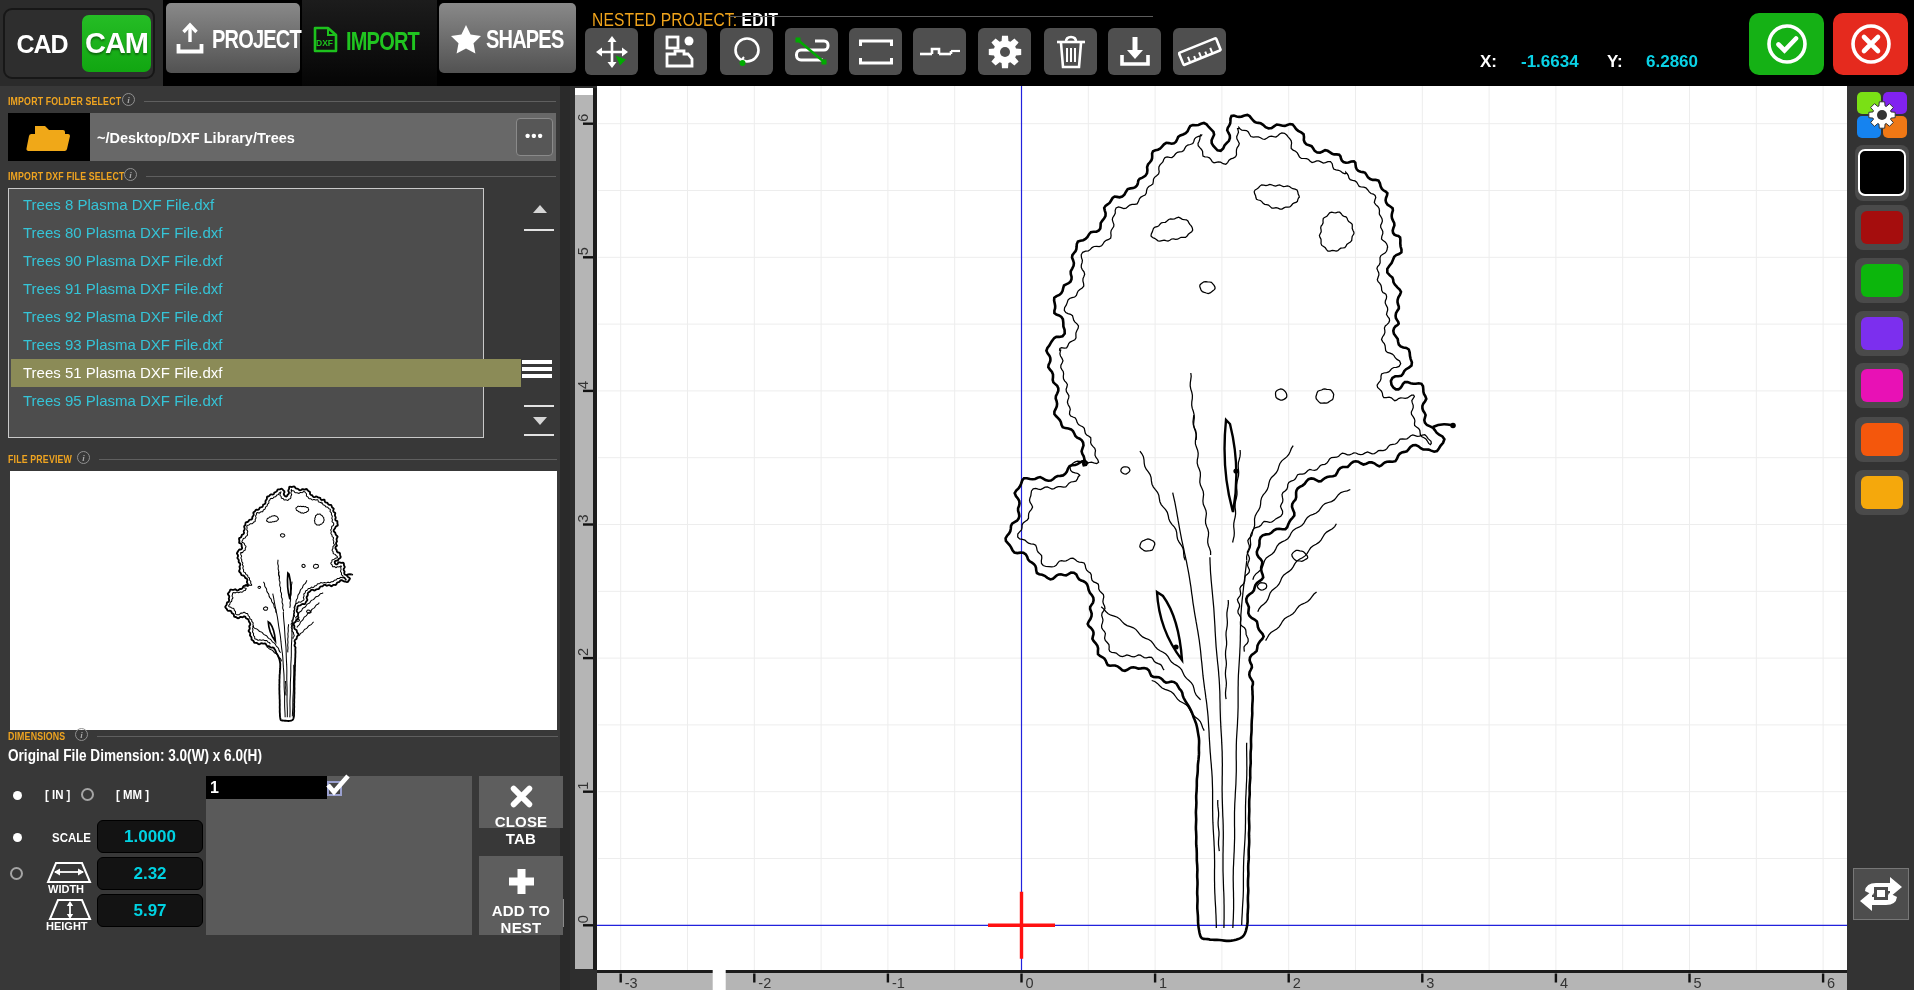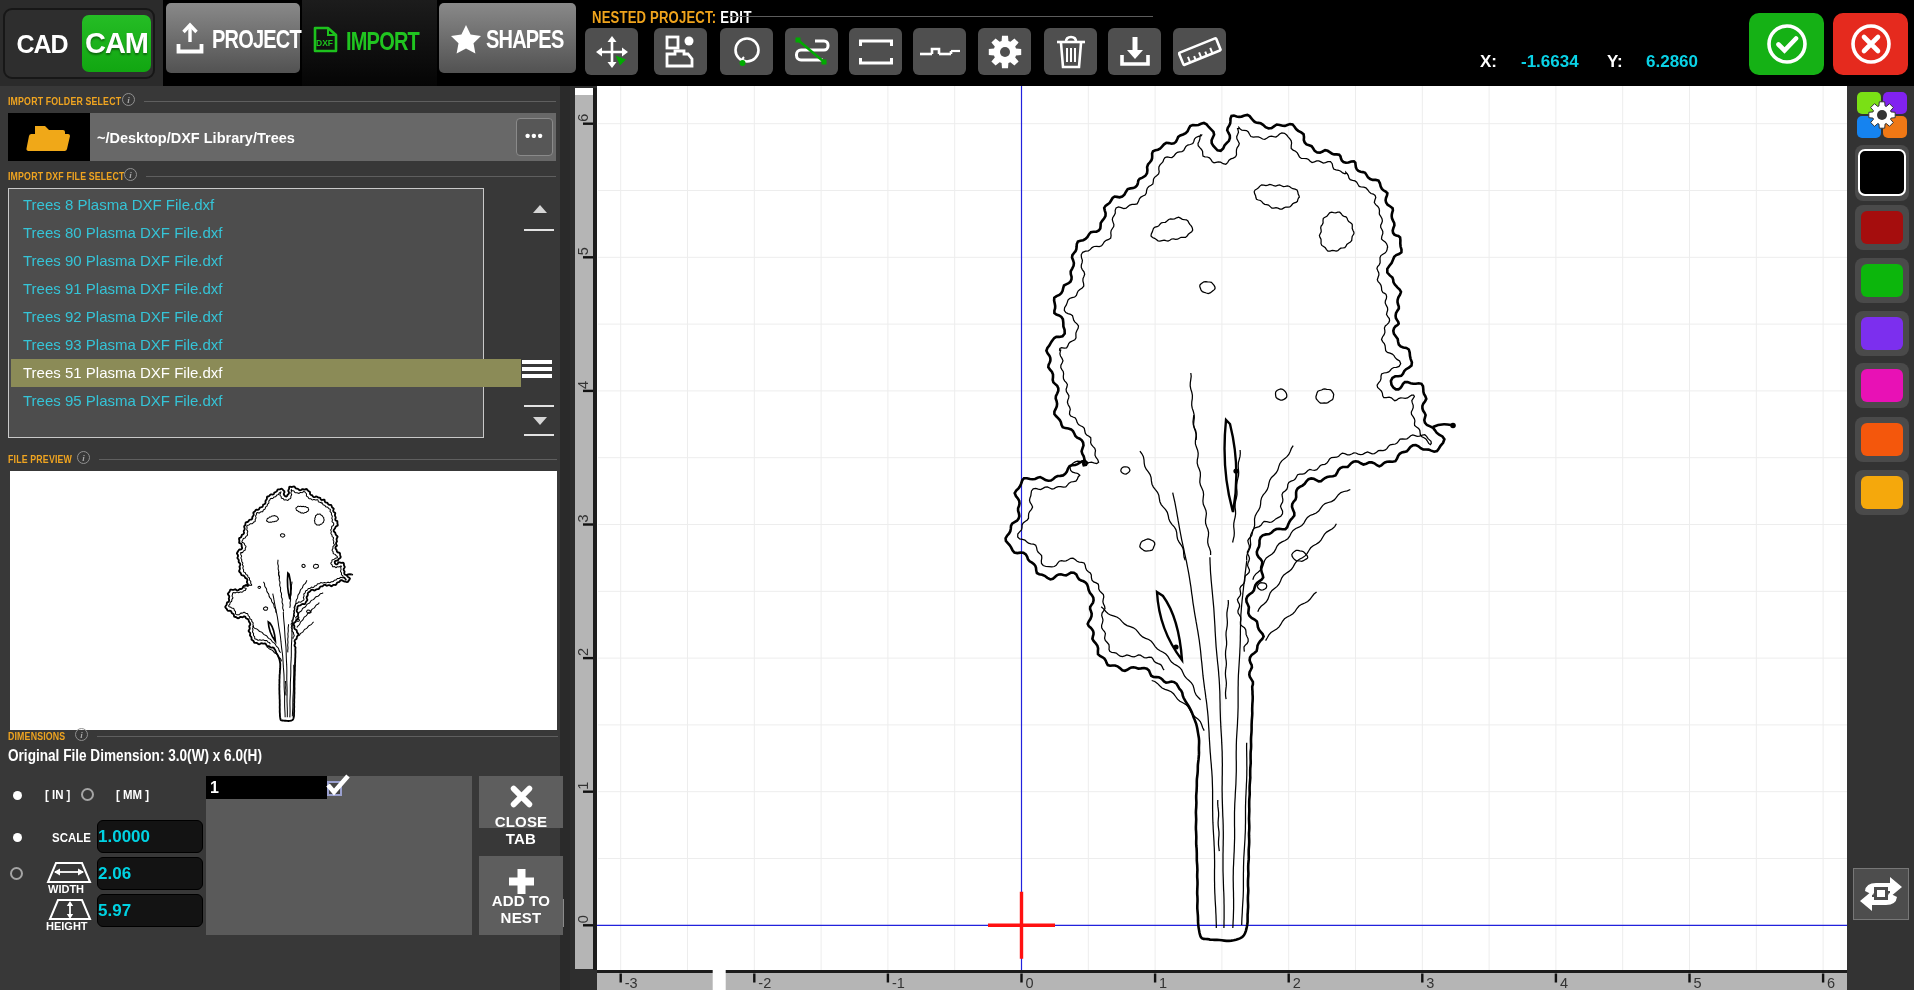--- a/index.html
+++ b/index.html
@@ -8,21 +8,21 @@
 #topbar{position:absolute;left:0;top:0;width:1914px;height:86px;background:#000}
 #cadwrap{position:absolute;left:0;top:0;width:163px;height:86px;background:#2b2b2b}
 #cadbox{position:absolute;left:3px;top:8px;width:152px;height:71px;background:#2e2e2e;border:2px solid #171717;border-radius:9px}
 #cadtxt{position:absolute;left:7px;top:20px;width:60px;text-align:center;font-size:25px;font-weight:bold;color:#fff;letter-spacing:-1px}
 #cambtn{position:absolute;left:77px;top:5px;width:69px;height:57px;background:linear-gradient(#25bd25,#11a611);border-radius:7px;color:#fff;font-size:29px;font-weight:bold;text-align:center;line-height:57px;letter-spacing:-1px;text-shadow:0 2px 2px rgba(0,0,0,.4)}
 .tabbtn{position:absolute;top:3px;height:70px;background:linear-gradient(#898989,#525252);border-radius:5px;color:#fff;font-weight:bold}
 .tabtxt{position:absolute;font-size:25px;letter-spacing:-1px;transform:scaleX(.8);transform-origin:left center;white-space:nowrap}
 #importtab{position:absolute;left:302px;top:0;width:135px;height:86px;background:linear-gradient(#1c1c1c,#050505);font-weight:bold}
 #importtab .tabtxt{color:#20c520}
 
-#nplabel{position:absolute;left:592px;top:9px;font-size:16px;font-weight:bold;color:#f0a41c;letter-spacing:.2px}
+#nplabel{position:absolute;left:592px;top:9px;font-size:19px;font-weight:normal;color:#f0a41c;letter-spacing:.2px}
 #nplabel b{color:#fff;margin-left:5px;letter-spacing:.5px}
 #npline{position:absolute;left:729px;top:16px;width:424px;height:1px;background:#5c5c5c}
 .tbtn{position:absolute;top:28px;width:53px;height:47px;background:#4f4f4f;border-radius:6px;display:flex;align-items:center;justify-content:center}
 
 .coord{position:absolute;top:52px;font-size:17px;font-weight:bold;color:#fff}
 .coordv{position:absolute;top:52px;font-size:17px;font-weight:bold;color:#0ad2e6}
 .bigbtn{position:absolute;top:13px;width:75px;height:62px;border-radius:10px;display:flex;align-items:center;justify-content:center}
 
 #lpanel{position:absolute;left:0;top:86px;width:570px;height:904px;background:#383838}
 .shead{position:absolute;font-size:11px;font-weight:bold;color:#efa420;letter-spacing:.2px;transform:scaleX(.8);transform-origin:left center}
@@ -33,21 +33,21 @@
 #folderpath{position:absolute;left:97px;top:130px;font-size:14.5px;font-weight:bold;color:#fff}
 #dots{position:absolute;left:516px;top:118px;width:37px;height:38px;background:#575757;border:1.5px solid #8a8a8a;border-radius:4px;color:#fff;font-size:15px;font-weight:bold;text-align:center;line-height:34px;letter-spacing:1px}
 #filelist{position:absolute;left:8px;top:188px;width:476px;height:250px;background:#4d4d4d;border:1.5px solid #c9c9c9}
 .fitem{position:absolute;left:2px;width:510px;height:28px;font-size:15px;color:#35c4d7;line-height:28px;padding-left:12px}
 .fsel{background:#8b8b57;color:#fff}
 #preview{position:absolute;left:10px;top:471px;width:547px;height:259px;background:#fff}
 #origdim{position:absolute;left:8px;top:746px;font-size:17px;font-weight:bold;color:#fff;transform:scaleX(.8);transform-origin:left center}
 .radio{position:absolute;width:9px;height:9px;border-radius:50%;background:#fff}
 .radioo{position:absolute;width:13px;height:13px;border-radius:50%;border:2px solid #a5a5a5;background:#383838}
 .dimlab{position:absolute;font-size:13px;font-weight:bold;color:#fff;transform:scaleX(.88);transform-origin:left center}
-.dinput{position:absolute;left:97px;width:106px;height:33px;background:#131313;border:1px solid #000;border-radius:6px;color:#00d2e2;font-size:17px;font-weight:bold;line-height:31px}
+.dinput{position:absolute;left:97px;width:106px;height:33px;background:#131313;border:1px solid #000;border-radius:6px;color:#00d2e2;font-size:17px;font-weight:bold;text-align:center;line-height:31px}
 .iconlab{position:absolute;font-size:11px;font-weight:bold;color:#fff}
 #tabpanel{position:absolute;left:206px;top:776px;width:266px;height:159px;background:#5a5a5a}
 #tabrow{position:absolute;left:0;top:0;width:121px;height:23px;background:#000;color:#fff;font-size:16px;font-weight:bold;line-height:23px;padding-left:4px}
 #cbox{position:absolute;left:121px;top:5px;width:15px;height:15px;border:2px solid #9aa0cf;background:#454545}
 .panelbtn{position:absolute;left:479px;width:84px;background:#5e5e5e;color:#fff;text-align:center;font-weight:bold}
 .panelbtn .cap{font-size:15px;line-height:17px;letter-spacing:.2px}
 
 #rsidebar{position:absolute;left:1847px;top:86px;width:67px;height:904px;background:#333}
 .swfr{position:absolute;left:1855px;width:54px;height:45px;background:#4a4a4a;border-radius:8px}
 .swin{position:absolute;left:1861px;width:42px;height:33px;border-radius:6px}
@@ -253,21 +253,21 @@
 <div class="radio" style="left:13px;top:833px"></div>
 <div class="dimlab" style="left:52px;top:830px">SCALE</div>
 <div class="dinput" style="top:820px">1.0000</div>
 <div class="radioo" style="left:10px;top:867px"></div>
 <svg class="abs" style="left:46px;top:861px;z-index:4" width="46" height="24" viewBox="0 0 46 24">
     <path d="M10 2 h26 l8 19 H2 z" fill="none" stroke="#fff" stroke-width="2"></path>
     <path d="M9 11 h28" stroke="#fff" stroke-width="1.8"></path>
     <path d="M8 11 l6-3.4 v6.8 z M38 11 l-6-3.4 v6.8 z" fill="#fff"></path>
   </svg>
 <div class="iconlab" style="left:48px;top:883px">WIDTH</div>
-<div class="dinput" style="top:857px">2.06</div>
+<div class="dinput" style="top:857px">2.32</div>
 <svg class="abs" style="left:48px;top:898px;z-index:4" width="44" height="24" viewBox="0 0 44 24">
     <path d="M10 2 h24 l8 19 H2 z" fill="none" stroke="#fff" stroke-width="2"></path>
     <path d="M22 5 v14" stroke="#fff" stroke-width="1.8"></path>
     <path d="M22 3 l-3.2 5 h6.4 z M22 21 l-3.2-5 h6.4 z" fill="#fff"></path>
   </svg>
 <div class="iconlab" style="left:46px;top:920px">HEIGHT</div>
 <div class="dinput" style="top:894px">5.97</div>
 <div id="tabpanel">
     <div id="tabrow">1</div>
     <div id="cbox"></div>
@@ -278,21 +278,21 @@
 <div class="panelbtn" style="top:776px;height:52px">
     <svg class="abs" style="left:30px;top:8px" width="25" height="25" viewBox="0 0 27 27">
       <path d="M5 5 L22 22 M22 5 L5 22" stroke="#fff" stroke-width="6.2" stroke-linecap="round"></path>
     </svg>
     <div class="cap" style="margin-top:37px">CLOSE<br>TAB</div>
   </div>
 <div class="panelbtn" style="top:856px;height:79px">
     <svg class="abs" style="left:28px;top:11px" width="29" height="29" viewBox="0 0 29 29">
       <path d="M14.5 2 v25 M2 14.5 h25" stroke="#fff" stroke-width="8"></path>
     </svg>
-    <div class="cap" style="margin-top:36px">ADD TO<br>NEST</div>
+    <div class="cap" style="margin-top:46px">ADD TO<br>NEST</div>
   </div>
 
 <svg class="abs" style="left:570px;top:86px" width="1277" height="904" viewBox="570 86 1277 904">
 <rect x="570" y="86" width="1277" height="904" fill="#2e2e2e"></rect>
     <rect x="597" y="86" width="1250" height="884" fill="#fff"></rect>
     <path d="M620.7 86 V970 M687.5 86 V970 M754.3 86 V970 M821.1 86 V970 M887.9 86 V970 M954.7 86 V970 M1021.5 86 V970 M1088.3 86 V970 M1155.1 86 V970 M1221.9 86 V970 M1288.7 86 V970 M1355.5 86 V970 M1422.3 86 V970 M1489.1 86 V970 M1555.9 86 V970 M1622.7 86 V970 M1689.5 86 V970 M1756.3 86 V970 M1823.1 86 V970 M598 925.3 H1847 M598 858.5 H1847 M598 791.7 H1847 M598 724.9 H1847 M598 658.1 H1847 M598 591.3 H1847 M598 524.5 H1847 M598 457.7 H1847 M598 390.9 H1847 M598 324.1 H1847 M598 257.3 H1847 M598 190.5 H1847 M598 123.7 H1847" stroke="#ededed" stroke-width="1" fill="none"></path>
     <path d="M1021.5 86 V970" stroke="#2222dd" stroke-width="1.2" fill="none"></path>
     <path d="M597 925.3 H1847" stroke="#2222dd" stroke-width="1.2" fill="none"></path>
     <g id="tree">
       <path class="to" d="M1207.8,939.1 L 1205.7,939.0 1203.6,938.9 1201.8,938.2 1200.6,936.6 1199.9,934.5 1199.4,932.3 1199.0,929.9 1198.6,927.6 1198.3,925.2 1198.1,922.8 1198.0,920.4 1198.0,918.0 1197.9,915.6 1197.7,913.2 1197.5,910.8 1197.3,908.4 1197.3,906.0 1197.4,903.6 1197.5,901.2 1197.5,898.8 1197.4,896.4 1197.2,894.0 1197.2,891.6 1197.3,889.2 1197.4,886.8 1197.5,884.4 1197.5,882.0 1197.4,879.6 1197.2,877.2 1197.2,874.8 1197.3,872.4 1197.4,870.0 1197.3,867.6 1197.2,865.2 1197.0,862.8 1196.8,860.4 1196.8,858.0 1196.8,855.6 1196.8,853.2 1196.7,850.8 1196.6,848.4 1196.3,846.0 1196.2,843.6 1196.2,841.2 1196.3,838.8 1196.3,836.4 1196.2,834.0 1196.1,831.6 1195.9,829.2 1195.9,826.8 1196.0,824.4 1196.1,822.0 1196.2,819.6 1196.1,817.2 1196.0,814.8 1195.9,812.4 1196.0,810.0 1196.2,807.6 1196.3,805.2 1196.4,802.8 1196.3,800.4 1196.2,798.0 1196.2,795.6 1196.4,793.2 1196.6,790.8 1196.7,788.4 1196.8,786.0 1196.8,783.6 1196.8,781.2 1196.9,778.8 1197.2,776.5 1197.5,774.1 1197.7,771.7 1197.8,769.3 1197.8,766.9 1197.9,764.5 1198.2,762.1 1198.5,759.7 1198.7,757.3 1198.9,754.9 1199.0,752.5 1198.9,750.1 1198.9,747.7 1199.0,745.3 1199.1,742.9 1199.1,740.5 1198.9,738.1 1198.5,735.7 1198.1,733.4 1197.7,731.0 1197.3,728.6 1196.8,726.3 1196.2,723.9 1195.4,721.7 1194.5,719.4 1193.6,717.2 1192.8,714.9 1192.0,712.7 1191.0,710.5 1189.9,708.3 1188.7,706.3 1187.4,704.3 1186.1,702.3 1184.9,700.2 1183.7,698.0 1182.8,695.7 1182.3,693.0 1181.2,690.7 1179.5,689.0 1178.2,686.6 1176.6,683.8 1174.2,682.1 1171.5,681.5 1168.7,682.2 1166.1,682.6 1164.0,681.4 1162.3,679.5 1160.6,678.1 1158.8,677.3 1156.4,677.1 1153.5,676.9 1151.2,675.7 1150.1,673.2 1149.0,670.6 1146.9,668.7 1144.1,668.0 1141.0,668.4 1138.4,668.6 1135.9,667.7 1133.5,667.2 1131.3,667.5 1129.4,668.4 1127.3,669.8 1124.9,670.8 1122.3,670.2 1119.9,668.1 1117.5,666.3 1115.1,665.5 1112.5,665.5 1110.0,665.8 1107.8,665.1 1106.6,662.9 1105.7,660.5 1104.5,658.7 1102.6,657.3 1100.0,656.0 1098.0,654.1 1097.9,651.3 1098.1,648.3 1097.4,645.7 1095.7,643.3 1093.6,641.0 1092.4,638.7 1092.9,636.4 1093.5,634.3 1093.5,632.4 1093.0,630.7 1092.0,629.2 1090.7,627.8 1088.8,626.1 1087.7,624.0 1088.7,621.5 1090.5,618.8 1091.5,616.2 1091.7,613.7 1091.0,611.3 1090.1,609.0 1090.2,606.9 1091.5,604.9 1093.0,602.6 1093.6,600.2 1093.3,597.7 1091.9,595.2 1089.9,592.7 1088.6,589.9 1088.0,586.8 1087.1,584.4 1086.0,583.0 1084.9,582.1 1083.5,581.3 1081.3,580.5 1079.0,579.3 1077.6,577.1 1076.3,574.4 1073.9,572.7 1071.0,572.6 1068.4,574.1 1066.1,575.3 1063.5,575.0 1060.9,574.3 1058.8,574.5 1057.2,575.1 1056.0,576.0 1054.7,577.2 1052.9,578.8 1050.4,579.4 1047.4,577.8 1044.7,575.8 1042.1,574.7 1039.2,574.2 1036.9,573.0 1036.2,570.4 1036.0,567.7 1035.3,565.8 1034.0,564.1 1032.0,562.7 1029.7,561.3 1028.0,559.4 1027.2,556.8 1025.8,554.3 1023.5,552.8 1020.5,552.6 1017.2,553.1 1014.4,552.6 1012.5,550.2 1011.1,547.4 1009.6,545.1 1007.8,543.1 1005.9,540.9 1005.6,538.3 1007.1,535.7 1009.1,533.4 1010.3,531.2 1010.8,528.7 1011.0,525.9 1012.1,523.6 1014.5,522.2 1017.0,520.7 1018.6,518.6 1019.3,516.1 1018.9,513.4 1018.1,510.7 1018.1,508.3 1019.0,505.9 1019.5,503.4 1019.2,501.0 1018.0,498.6 1015.9,496.0 1014.7,493.1 1016.2,490.6 1018.5,488.3 1020.1,486.1 1021.2,483.5 1022.2,480.5 1024.0,478.3 1026.9,478.2 1030.0,479.0 1032.6,479.3 1035.1,479.0 1037.6,477.8 1040.2,477.1 1042.8,478.3 1045.5,480.1 1048.2,480.8 1050.9,480.5 1053.3,479.0 1055.4,477.1 1057.7,476.0 1060.4,475.9 1063.1,475.4 1065.2,473.9 1066.9,471.6 1068.0,468.6 1069.6,466.1 1072.2,465.3 1075.1,465.0 1077.5,464.1 1079.8,462.7 1082.3,461.2 1085.2,461.0 1087.1,462.7 1086.0,464.8 1083.7,465.3 1083.3,464.1 1084.1,461.8 1084.4,459.0 1083.7,456.3 1082.3,453.8 1081.6,451.2 1082.5,448.3 1083.5,445.3 1083.1,442.5 1081.8,440.3 1079.7,438.7 1077.2,437.7 1075.4,436.0 1074.3,433.5 1073.0,431.1 1071.1,429.4 1068.4,428.5 1065.3,428.1 1062.7,427.1 1061.5,424.8 1060.9,422.2 1059.8,420.1 1058.3,418.3 1056.2,416.3 1054.4,414.1 1054.4,411.5 1055.7,408.9 1056.8,406.3 1057.1,403.7 1056.6,401.1 1055.7,398.5 1055.9,396.1 1057.2,393.5 1058.3,390.8 1058.3,388.2 1057.2,385.9 1055.3,384.1 1053.4,382.4 1052.7,379.9 1053.0,377.1 1053.0,374.4 1052.0,372.0 1050.0,369.6 1048.3,367.2 1048.6,364.8 1049.6,362.8 1050.2,361.3 1050.4,360.1 1050.4,359.0 1050.2,357.5 1049.4,355.6 1047.6,353.3 1046.4,350.7 1047.4,348.0 1049.3,345.5 1050.5,343.3 1051.6,341.6 1052.9,339.8 1054.3,338.0 1056.3,336.9 1059.2,336.9 1062.5,336.2 1064.7,333.5 1064.6,329.9 1063.4,326.4 1063.3,322.7 1062.9,319.3 1061.4,316.9 1059.1,315.5 1056.4,314.6 1054.4,313.1 1054.4,310.7 1055.1,308.3 1055.2,306.1 1054.8,303.7 1054.1,300.6 1054.3,297.7 1056.6,296.1 1059.3,294.9 1061.3,293.1 1062.6,290.8 1063.2,288.0 1064.0,285.5 1066.1,284.3 1068.6,283.2 1070.5,281.6 1071.5,279.3 1071.6,276.8 1070.8,274.1 1070.7,271.4 1072.2,268.6 1073.6,265.7 1073.9,263.0 1073.1,260.2 1072.0,257.5 1072.4,255.1 1074.0,253.0 1075.5,251.2 1076.3,249.3 1076.6,247.0 1076.8,244.0 1077.9,241.6 1080.4,240.7 1083.2,240.2 1085.5,239.0 1087.5,237.0 1089.1,234.2 1090.9,232.2 1093.6,231.8 1096.5,231.7 1098.8,230.5 1100.3,228.4 1100.6,225.8 1100.7,223.1 1102.2,220.8 1104.2,218.4 1105.5,215.8 1105.6,213.2 1104.8,210.6 1104.2,207.9 1105.5,205.8 1107.9,204.2 1109.8,202.7 1111.1,200.5 1112.6,198.0 1114.6,196.5 1117.0,196.9 1119.6,197.3 1122.2,196.6 1124.4,194.7 1126.0,191.7 1127.7,189.1 1130.4,188.4 1133.2,188.1 1135.3,187.1 1136.8,185.8 1137.6,184.2 1138.0,182.5 1138.3,180.5 1139.6,178.8 1142.4,177.6 1145.3,175.9 1147.0,173.3 1147.4,170.2 1147.1,167.2 1148.0,164.5 1149.9,162.3 1151.4,160.3 1152.1,158.3 1152.2,156.1 1152.1,153.4 1153.0,151.2 1155.4,150.3 1157.9,149.7 1160.0,148.6 1162.0,146.7 1164.0,144.3 1166.3,142.8 1168.9,143.1 1171.5,143.7 1174.0,143.2 1176.0,141.7 1177.2,139.3 1178.2,136.9 1180.3,135.5 1183.1,134.5 1185.7,133.1 1187.6,131.2 1188.8,128.5 1190.2,126.1 1192.8,125.1 1195.9,125.2 1198.5,125.0 1201.0,123.8 1203.9,123.0 1206.6,124.4 1208.7,127.0 1211.1,129.4 1213.5,131.9 1214.1,134.7 1212.8,137.5 1211.6,140.2 1211.7,143.1 1213.2,145.6 1215.2,147.8 1217.5,150.3 1220.7,150.8 1223.2,148.4 1224.5,145.4 1226.6,143.1 1228.9,140.8 1229.9,138.1 1229.8,135.3 1228.4,132.7 1227.2,130.2 1227.8,127.7 1229.3,125.4 1230.2,123.4 1230.4,121.4 1230.5,118.5 1231.5,116.0 1233.9,115.6 1236.6,116.4 1239.0,116.9 1241.6,116.6 1244.5,115.6 1247.4,114.9 1249.6,116.1 1251.2,118.1 1252.5,119.7 1253.5,120.8 1254.6,121.8 1256.1,122.5 1258.3,122.9 1260.7,123.3 1263.1,124.8 1265.6,127.2 1268.6,128.5 1271.7,128.1 1274.3,126.1 1276.8,124.5 1279.7,124.9 1282.6,125.8 1284.9,125.9 1287.3,125.0 1290.0,124.1 1292.6,124.5 1294.5,126.7 1296.1,129.0 1298.2,130.8 1301.2,132.4 1303.6,134.3 1304.0,137.0 1303.8,140.0 1304.7,142.5 1306.5,144.4 1309.1,145.3 1311.6,146.2 1313.1,148.3 1314.7,150.9 1317.2,152.5 1320.0,152.6 1322.6,151.5 1325.1,150.2 1327.7,150.8 1330.1,152.4 1332.1,153.7 1334.2,154.4 1336.7,154.4 1339.2,154.8 1340.5,156.4 1341.0,158.5 1341.8,160.5 1343.5,162.0 1345.9,162.8 1348.5,162.5 1351.3,161.5 1353.9,161.3 1355.3,162.7 1355.6,165.1 1355.9,167.3 1356.8,169.3 1358.4,170.9 1360.6,171.8 1363.0,172.1 1365.1,172.8 1366.5,174.9 1368.0,177.4 1370.2,179.0 1372.7,179.9 1375.7,179.9 1378.5,180.6 1379.9,183.3 1380.7,186.5 1381.8,188.7 1383.4,190.3 1385.7,191.6 1387.4,193.3 1387.0,195.5 1386.0,197.9 1385.6,200.2 1386.1,202.5 1387.6,204.7 1390.3,206.5 1392.6,208.2 1392.9,210.5 1392.2,212.7 1391.8,214.5 1391.7,216.3 1392.0,218.3 1393.0,220.6 1394.2,223.0 1394.4,225.4 1393.4,228.0 1392.7,230.6 1393.1,232.9 1394.4,234.6 1396.3,235.5 1398.4,236.0 1400.1,237.4 1400.4,240.3 1400.3,243.5 1400.6,246.5 1401.5,249.6 1401.4,252.4 1399.0,254.0 1396.2,255.1 1394.2,256.9 1392.9,259.9 1391.6,263.1 1389.4,265.8 1387.3,268.8 1387.3,272.5 1389.8,275.4 1392.4,277.5 1393.2,279.8 1393.4,281.9 1394.1,283.4 1395.0,284.7 1396.1,286.0 1397.6,287.6 1399.7,289.5 1401.0,291.8 1400.0,294.7 1398.4,297.4 1397.6,299.9 1397.5,302.1 1398.0,304.3 1398.8,306.5 1398.8,308.5 1397.4,310.7 1396.0,313.2 1395.6,315.7 1395.9,318.0 1396.9,319.9 1398.2,321.8 1398.7,323.6 1397.5,325.0 1395.5,326.3 1394.0,328.3 1393.3,330.8 1393.9,333.7 1395.9,336.4 1397.7,338.9 1398.1,341.8 1398.8,344.5 1400.6,346.4 1403.3,347.5 1406.4,348.0 1408.8,349.5 1409.7,352.6 1410.0,356.0 1410.7,359.1 1411.9,362.3 1411.5,365.5 1408.9,367.6 1406.1,369.2 1404.3,371.0 1403.0,373.7 1401.2,375.9 1398.3,376.3 1395.2,376.3 1392.4,377.9 1390.9,381.0 1391.5,384.7 1393.4,387.6 1395.9,389.4 1398.5,389.4 1400.4,388.1 1401.7,386.3 1403.0,383.9 1404.9,382.0 1407.6,382.1 1410.6,383.2 1413.3,383.7 1415.9,383.8 1418.8,383.3 1421.5,383.8 1423.0,386.2 1423.3,389.3 1423.4,391.8 1424.0,394.0 1425.4,396.3 1426.3,398.8 1425.1,401.2 1423.3,403.6 1422.4,405.9 1422.4,408.2 1423.1,410.6 1424.6,412.8 1425.6,415.0 1425.0,417.3 1424.3,420.0 1424.9,422.7 1426.9,425.0 1430.1,426.4 1433.0,427.7 1434.8,430.1 1436.6,432.7 1439.1,434.6 1442.4,436.4 1444.4,439.3 1443.1,442.8 1440.5,445.8 1438.9,448.5 1437.0,451.0 1434.2,451.7 1431.2,450.6 1428.7,449.6 1426.1,449.5 1423.2,449.4 1420.7,448.2 1418.5,446.3 1415.8,445.1 1412.9,445.3 1410.4,446.9 1408.5,449.4 1406.8,451.3 1404.4,451.9 1401.8,452.4 1399.7,453.8 1398.1,455.9 1397.0,458.7 1395.4,461.2 1392.6,461.8 1389.5,461.6 1386.9,461.8 1384.9,462.5 1383.1,463.7 1381.3,465.4 1379.3,466.4 1376.9,465.2 1374.4,463.3 1371.8,462.4 1369.2,462.4 1366.3,463.7 1363.4,464.5 1360.8,463.3 1358.3,461.7 1355.7,461.3 1353.3,461.8 1351.2,463.2 1349.4,465.2 1347.7,466.9 1345.4,467.0 1342.7,467.0 1340.3,468.0 1338.4,470.0 1337.1,472.8 1335.5,475.4 1332.9,476.3 1329.8,476.5 1327.2,477.0 1325.0,478.0 1323.0,479.6 1321.0,481.2 1318.7,481.4 1316.3,480.1 1313.8,478.8 1311.2,478.4 1308.5,479.2 1306.4,481.3 1304.7,483.8 1302.5,485.6 1299.8,486.9 1297.7,488.5 1296.5,490.4 1296.1,492.3 1296.1,494.5 1296.2,497.1 1295.5,499.5 1293.6,501.7 1292.2,504.1 1292.0,506.9 1293.0,509.8 1294.3,512.7 1294.3,515.5 1292.6,517.8 1290.7,519.9 1289.3,522.1 1288.2,524.5 1287.2,527.2 1285.4,529.1 1282.4,529.2 1279.2,528.7 1276.4,529.0 1273.9,530.4 1271.7,532.5 1269.2,534.0 1265.9,534.4 1262.7,535.3 1260.5,537.4 1259.5,540.4 1259.5,543.7 1259.1,546.5 1257.8,549.1 1256.8,551.8 1257.1,554.5 1258.6,557.1 1260.8,559.4 1262.3,561.8 1262.0,564.6 1261.2,567.3 1261.2,569.8 1261.7,572.2 1262.7,574.8 1263.2,577.5 1261.7,579.6 1259.2,581.3 1257.0,583.0 1255.4,585.1 1254.6,587.7 1253.9,590.4 1252.2,592.5 1249.6,594.2 1247.4,596.3 1246.3,598.9 1246.5,601.8 1247.8,604.5 1248.9,607.2 1248.6,610.1 1248.3,613.1 1249.4,615.7 1251.6,617.9 1254.6,619.5 1256.9,621.5 1257.5,624.3 1257.9,627.1 1258.9,629.5 1260.5,631.7 1262.6,634.0 1263.6,636.5 1262.3,639.0 1260.1,641.2 1258.6,643.3 1257.5,645.6 1257.2,648.4 1256.6,651.1 1254.4,653.0 1251.7,654.9 1250.0,657.5 1249.6,660.2 1250.4,662.7 1251.7,665.1 1251.9,667.4 1250.8,669.8 1249.6,672.2 1249.3,674.6 1249.9,677.0 1251.4,679.4 1252.9,681.9 1252.9,684.3 1252.2,686.7 1252.3,689.1 1252.5,691.5 1252.5,693.9 1252.7,696.3 1252.7,698.7 1252.6,701.1 1252.4,703.5 1252.3,705.9 1252.2,708.3 1252.2,710.7 1252.3,713.1 1252.2,715.5 1252.0,717.9 1251.8,720.3 1251.7,722.6 1251.6,725.0 1251.6,727.4 1251.6,729.8 1251.5,732.2 1251.3,734.6 1251.1,737.0 1251.0,739.4 1251.0,741.8 1251.1,744.2 1251.1,746.6 1251.0,749.0 1250.7,751.4 1250.6,753.8 1250.6,756.2 1250.6,758.6 1250.7,761.0 1250.7,763.4 1250.5,765.8 1250.3,768.2 1250.2,770.6 1250.2,773.0 1250.2,775.4 1250.3,777.8 1250.1,780.2 1249.9,782.6 1249.7,785.0 1249.6,787.4 1249.6,789.8 1249.7,792.2 1249.7,794.6 1249.5,797.0 1249.3,799.4 1249.2,801.8 1249.2,804.2 1249.2,806.6 1249.3,809.0 1249.3,811.4 1249.2,813.8 1249.1,816.2 1249.0,818.6 1249.1,821.0 1249.2,823.4 1249.3,825.8 1249.3,828.2 1249.2,830.6 1249.0,833.0 1249.0,835.4 1249.1,837.8 1249.2,840.2 1249.2,842.6 1249.1,845.0 1248.9,847.4 1248.7,849.8 1248.7,852.2 1248.7,854.6 1248.8,857.0 1248.7,859.4 1248.5,861.8 1248.3,864.2 1248.2,866.6 1248.2,869.0 1248.3,871.4 1248.4,873.8 1248.3,876.2 1248.1,878.6 1248.0,881.0 1248.0,883.4 1248.0,885.8 1248.2,888.2 1248.3,890.6 1248.2,893.0 1248.0,895.4 1247.9,897.8 1247.9,900.2 1248.0,902.6 1248.1,905.0 1248.1,907.4 1247.9,909.8 1247.8,912.2 1247.6,914.6 1247.6,917.0 1247.6,919.4 1247.6,921.8 1247.3,924.2 1246.9,926.5 1246.4,928.9 1245.8,931.1 1245.0,933.3 1243.9,935.3 1242.3,937.0 1240.4,938.2 1238.2,939.1 1236.0,939.7 1233.7,940.2 1231.3,940.6 1229.0,940.9 1226.6,940.9 1224.2,940.6 1221.8,940.3 1219.4,940.0 1217.0,939.9 1214.6,939.9 1212.3,939.8 1210.0,939.6 Z"></path>

